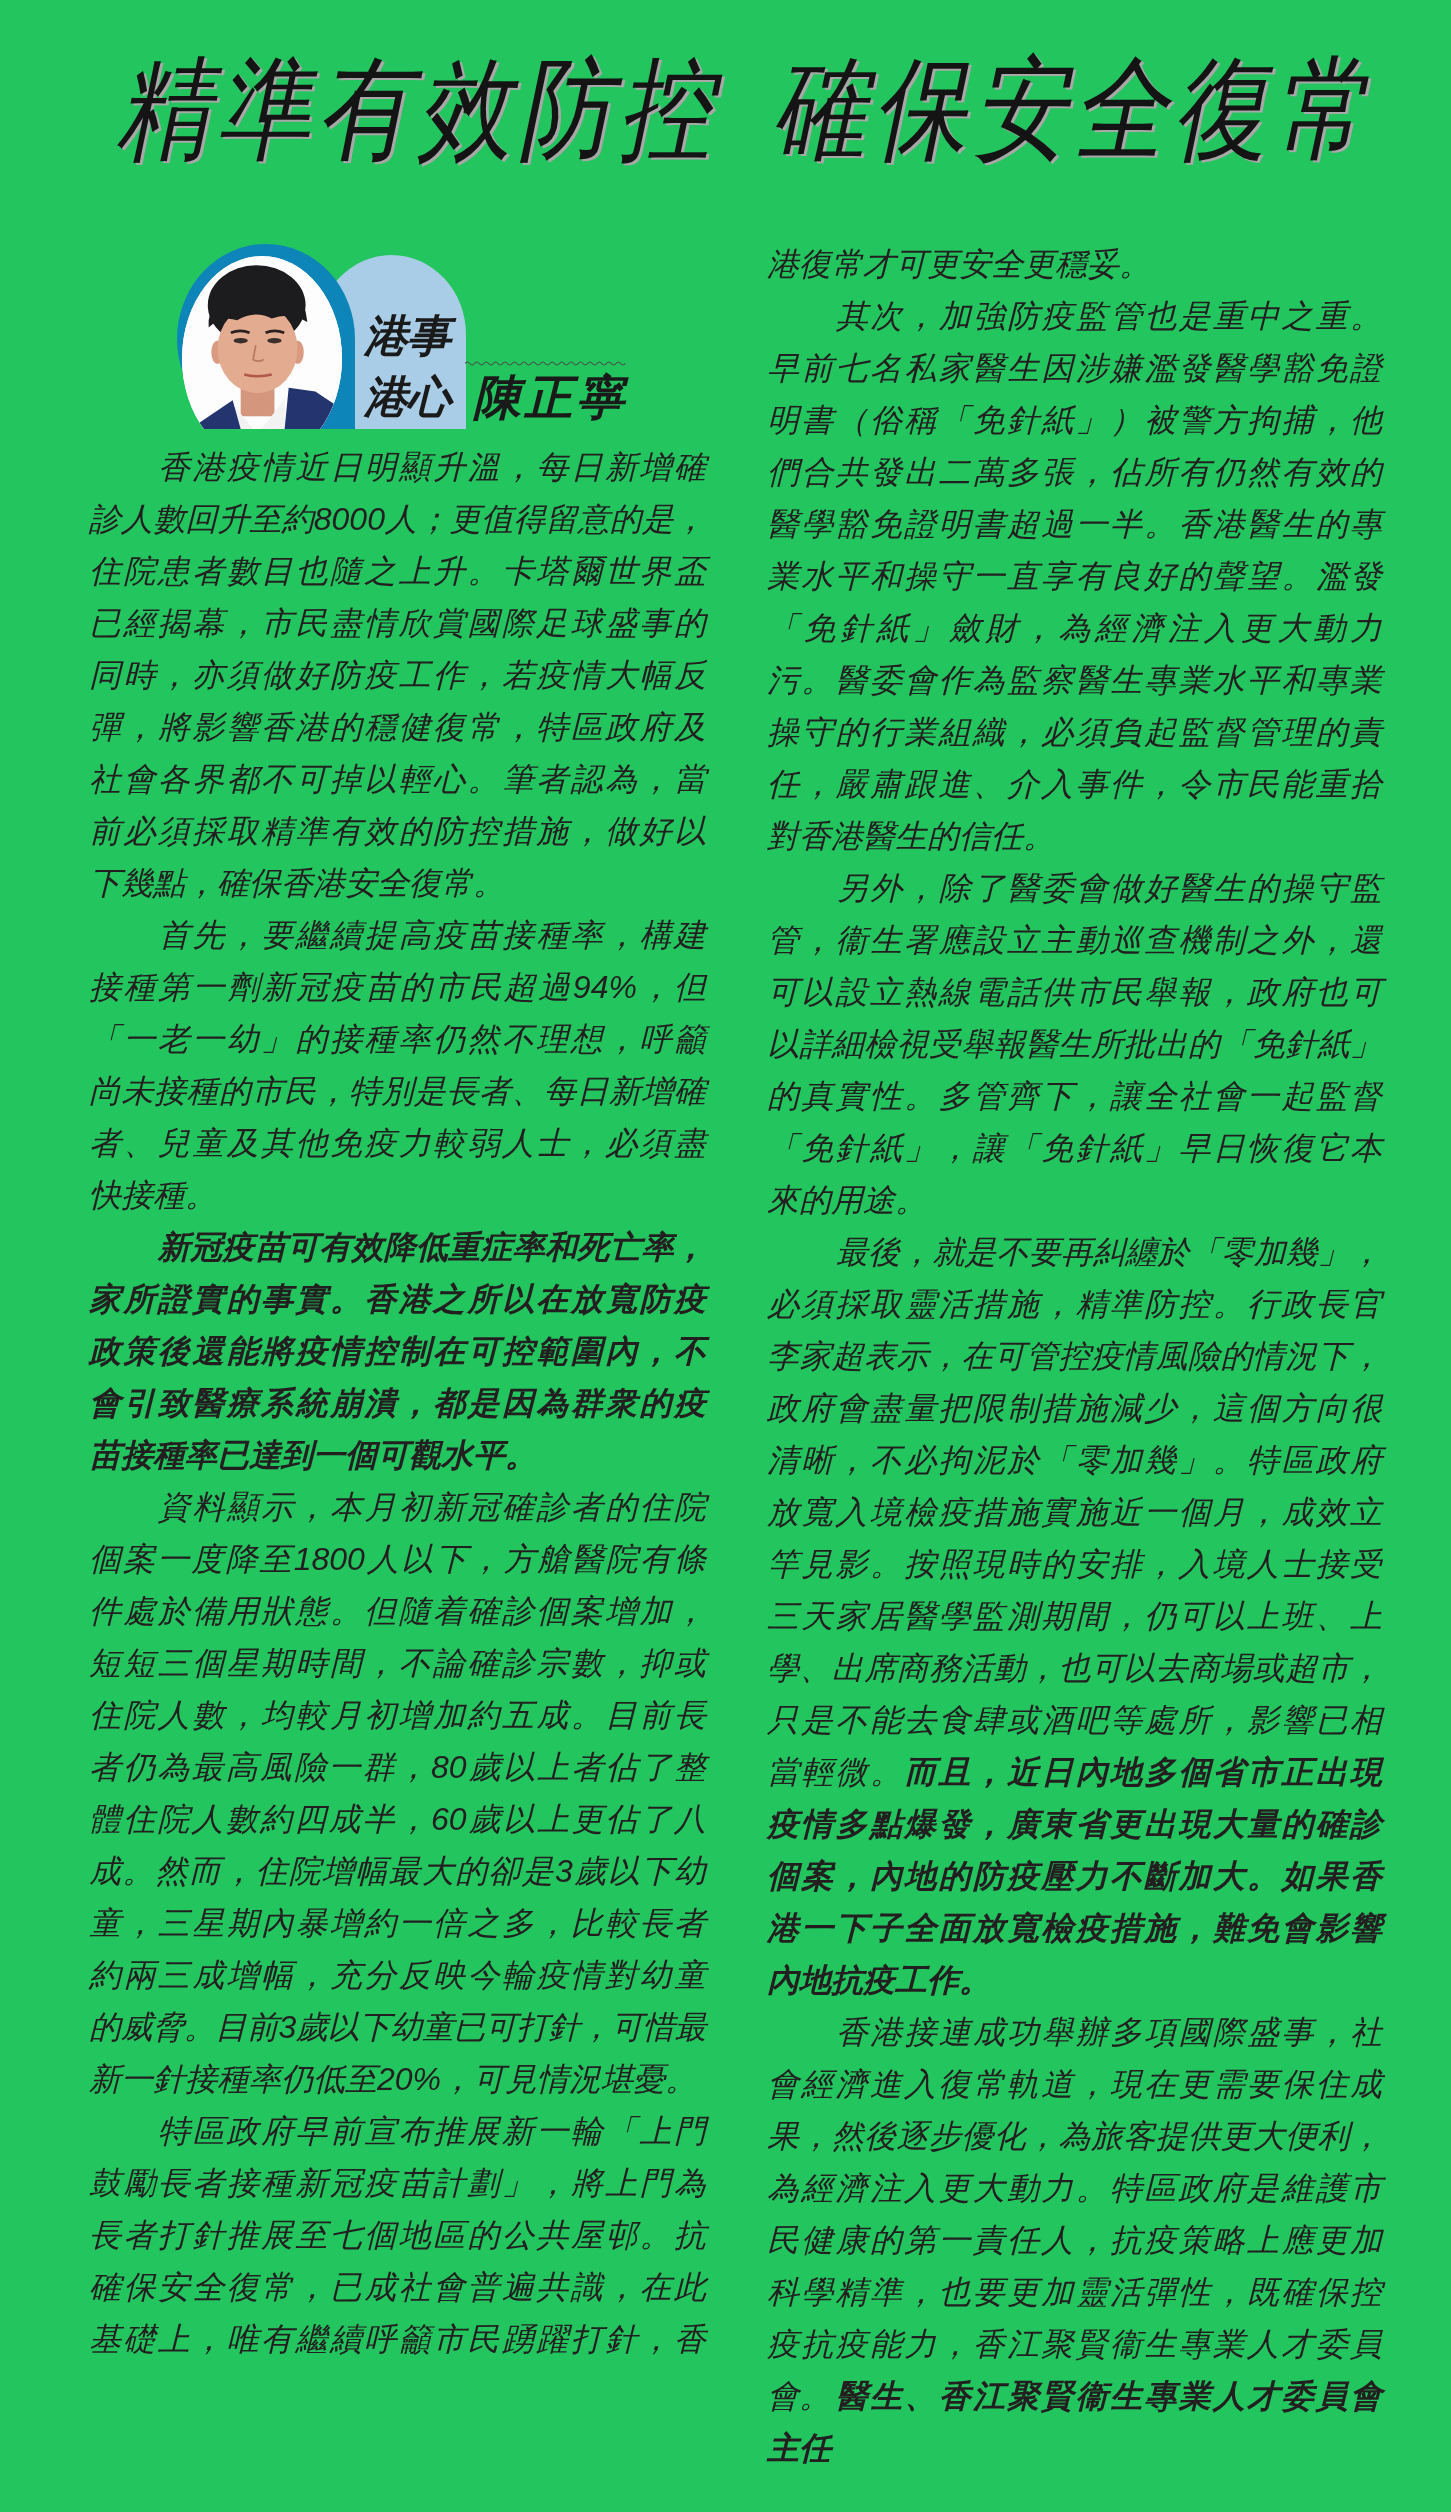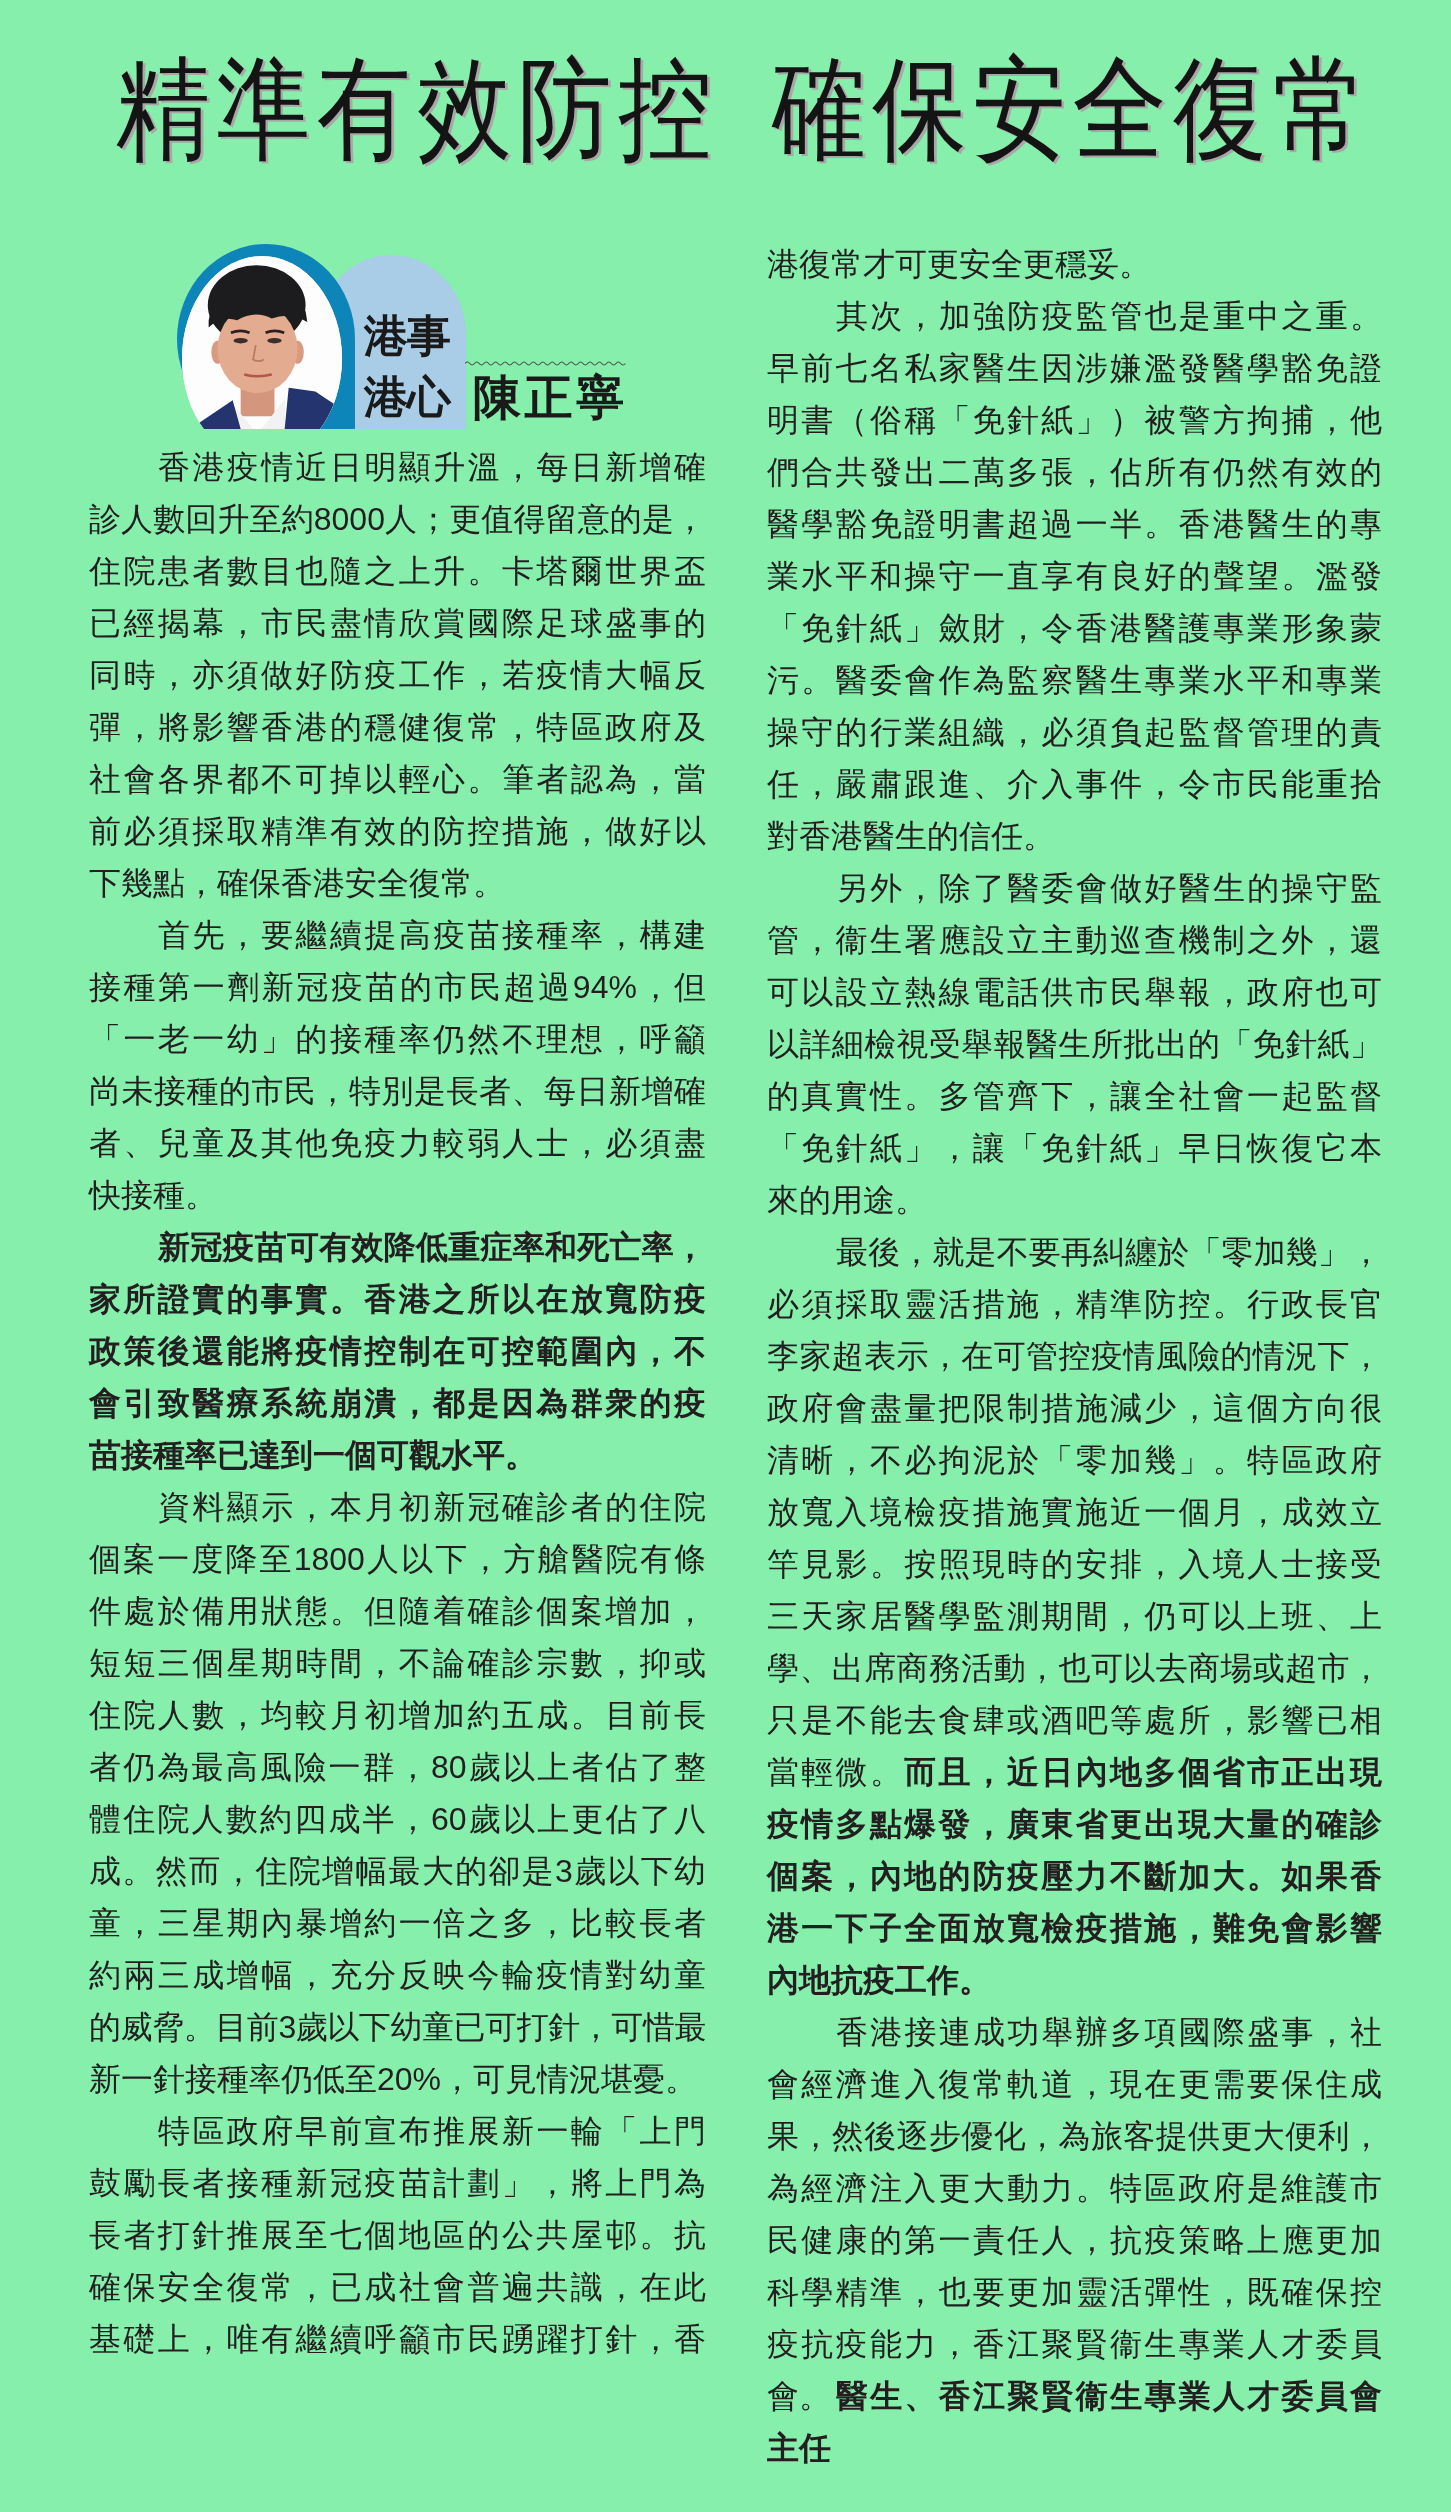--- a/index.html
+++ b/index.html
@@ -1,22 +1,23 @@
 <!DOCTYPE html>
 <html style="font-size:14.2px"><head>
 <meta charset="utf-8">
 <style>
   html, body { margin: 0; padding: 0; background: #ffffff; }
   #page {
     position: relative;
     width: 1451px;
     height: 2512px;
     overflow: hidden;
-    background: #86efac;
+    background: #22c55e;
     color: #231f20;
+    font-style: italic;
   }
   
   .headline-part {
     position: absolute;
     top: 53px;
     height: 94px;
     font-family: "DejaVu Serif", "Liberation Serif", serif;
     font-size: 94px;
     line-height: 94px;
     font-weight: 400;
@@ -217,21 +218,21 @@
     <div class="para">
       <div class="ln last">港復常才可更安全更穩妥。</div>
     </div>
     <div class="para">
       <div class="ln ind">其次，加強防疫監管也是重中之重。</div>
       <div class="ln">早前七名私家醫生因涉嫌濫發醫學豁免證</div>
       <div class="ln">明書（俗稱「免針紙」）被警方拘捕，他</div>
       <div class="ln">們合共發出二萬多張，佔所有仍然有效的</div>
       <div class="ln">醫學豁免證明書超過一半。香港醫生的專</div>
       <div class="ln">業水平和操守一直享有良好的聲望。濫發</div>
-      <div class="ln">「免針紙」斂財，令香港醫護專業形象蒙</div>
+      <div class="ln">「免針紙」斂財，為經濟注入更大動力</div>
       <div class="ln">污。醫委會作為監察醫生專業水平和專業</div>
       <div class="ln">操守的行業組織，必須負起監督管理的責</div>
       <div class="ln">任，嚴肅跟進、介入事件，令市民能重拾</div>
       <div class="ln last">對香港醫生的信任。</div>
     </div>
     <div class="para">
       <div class="ln ind">另外，除了醫委會做好醫生的操守監</div>
       <div class="ln">管，衞生署應設立主動巡查機制之外，還</div>
       <div class="ln">可以設立熱線電話供市民舉報，政府也可</div>
       <div class="ln">以詳細檢視受舉報醫生所批出的「免針紙」</div>

